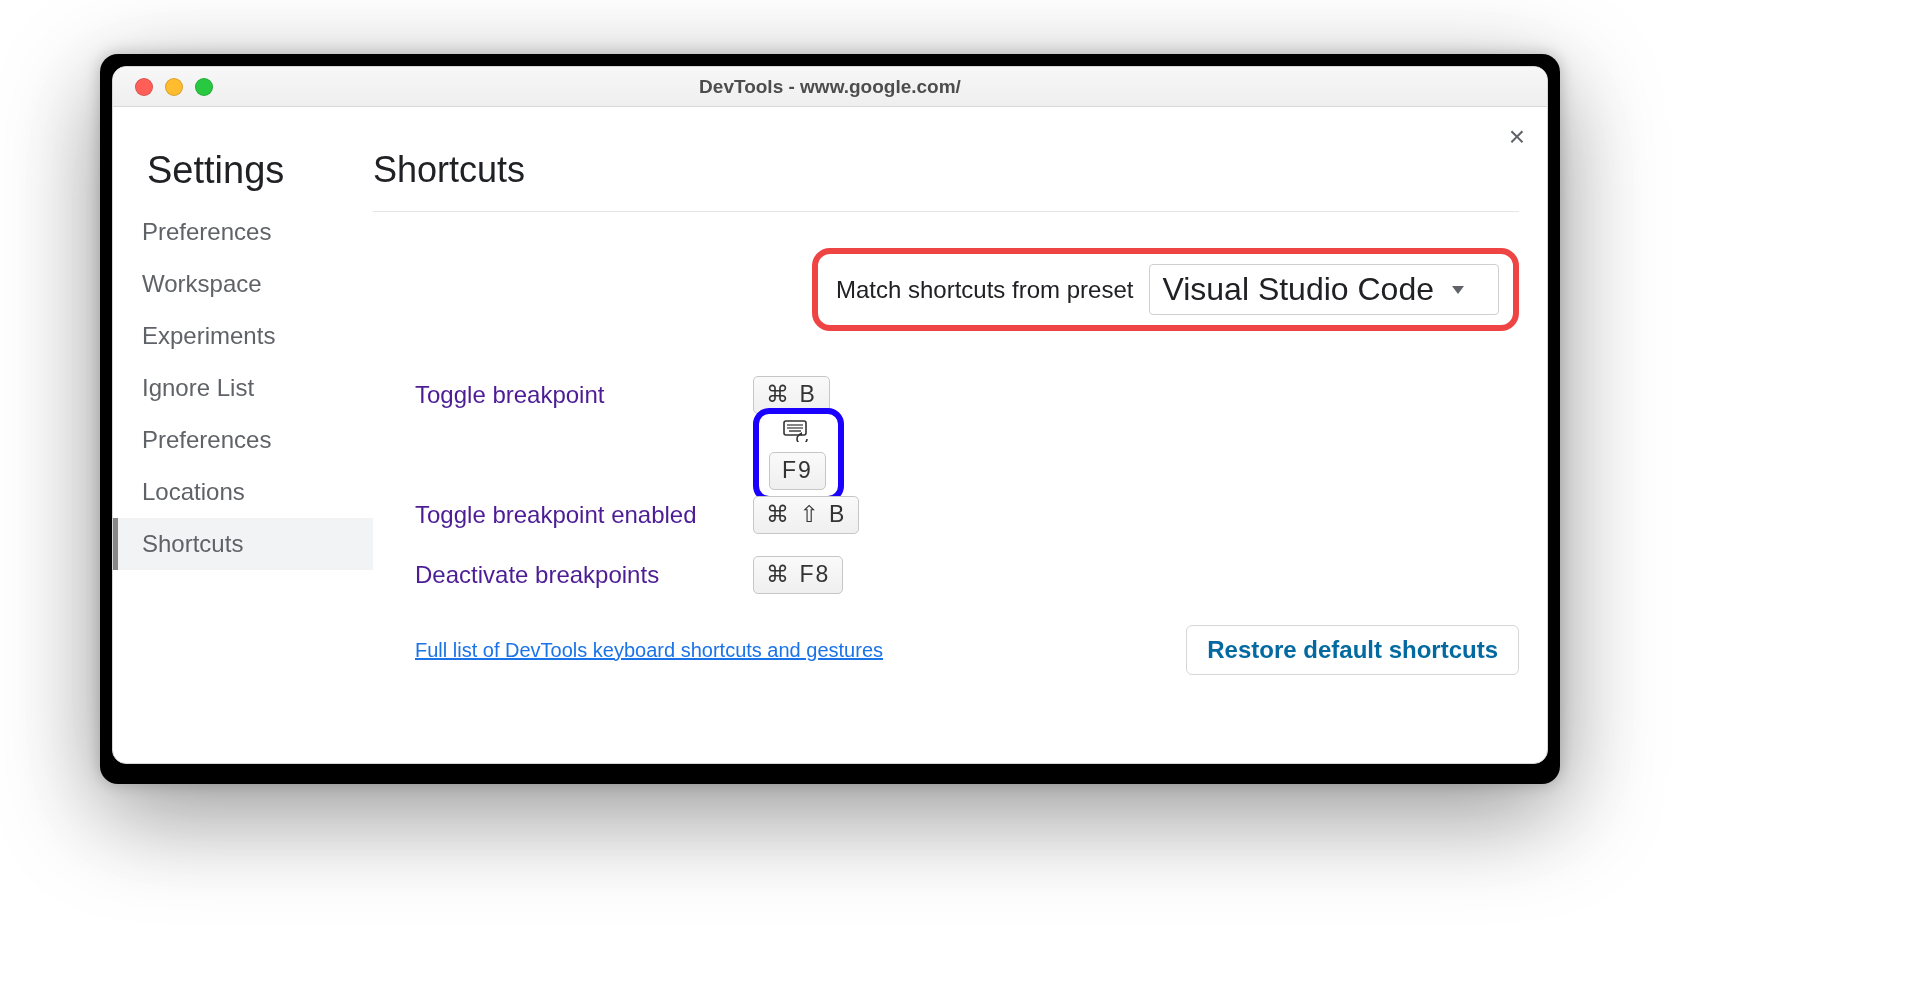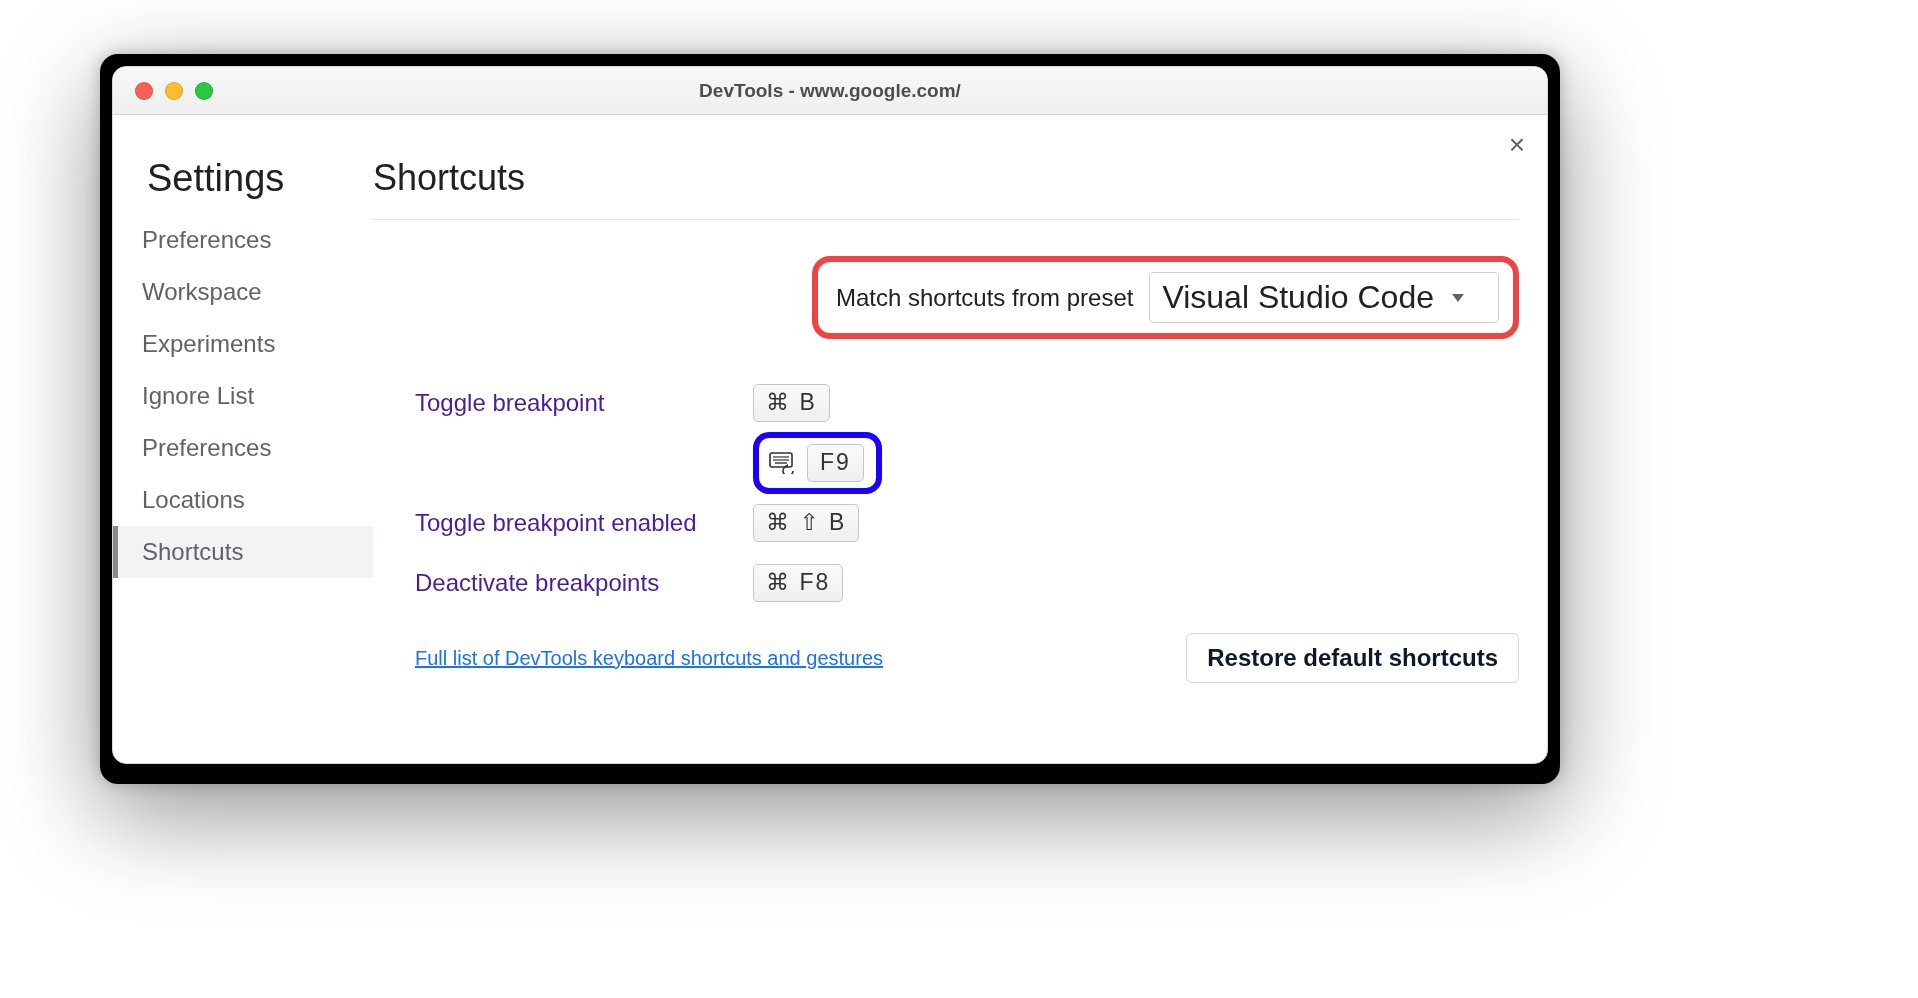--- a/index.html
+++ b/index.html
@@ -26,21 +26,21 @@
   .window {
     position:absolute;
     left:112px; top:66px; width:1436px; height:698px;
     background:#fff;
     border-radius:14px;
     overflow:hidden;
     border:1px solid #d6d6d6;
     display:flex; flex-direction:column;
   }
   .titlebar {
-    height:48px;
+    height:40px;
     background:linear-gradient(#f7f7f7,#efefef);
     border-bottom:1px solid #d9d9d9;
     display:flex; align-items:center;
     position:relative;
     flex:0 0 auto;
   }
   .traffic {
     display:flex; gap:12px; justify-content:flex-start;
     padding-left:22px;
   }
@@ -112,34 +112,35 @@
     font-size:23px; color:#333;
     background:linear-gradient(#fafafa,#efefef);
     border:1px solid #c6c6c6; border-radius:5px;
     padding:4px 12px 5px 12px; letter-spacing:2px;
     font-family:inherit;
   }
   .f9-highlight {
     display:inline-flex; align-items:center; gap:10px;
     border:6px solid #1a00ff; border-radius:16px;
     padding:6px 12px 6px 10px;
+    flex-direction:column;
   }
   .reset-icon {
     display:inline-block; width:28px; height:22px; position:relative;
   }
   .reset-icon svg { width:28px; height:22px; }
   .footer-row {
     display:flex; align-items:center; justify-content:space-between;
     padding:20px 0 0 42px;
   }
   .doc-link {
     font-size:20px; color:#1a73e8; text-decoration:underline; cursor:pointer;
   }
   .restore-btn {
-    font-size:24px; font-weight:600; color:#0f172a;
+    font-size:24px; font-weight:600; color:#0369a1;
     background:#fff; border:1px solid #d7d7d7; border-radius:6px;
     padding:10px 20px; cursor:pointer;
   }
 </style>
 </head>
 <body>
 
 <div class="backdrop"></div>
 <div class="shadow-blob"></div>
 

